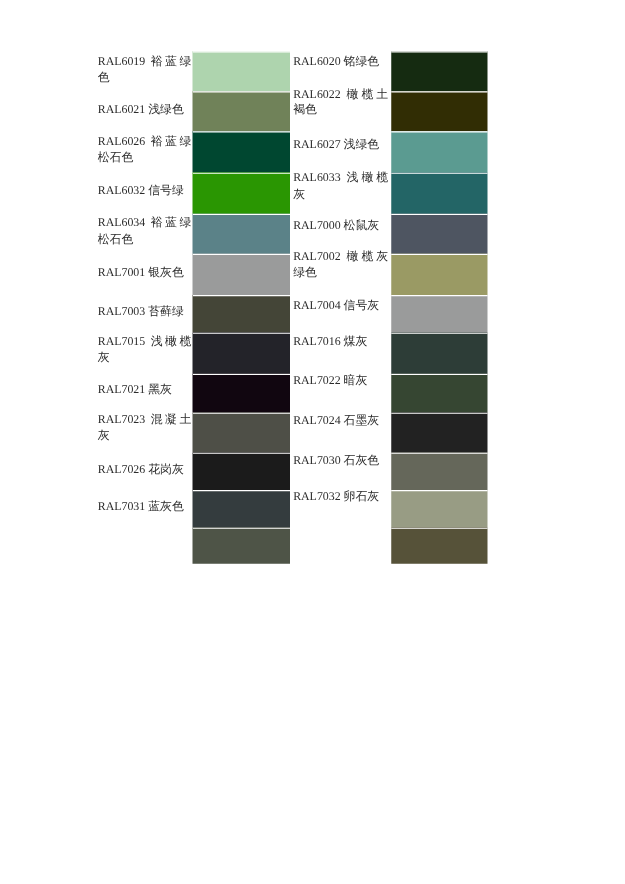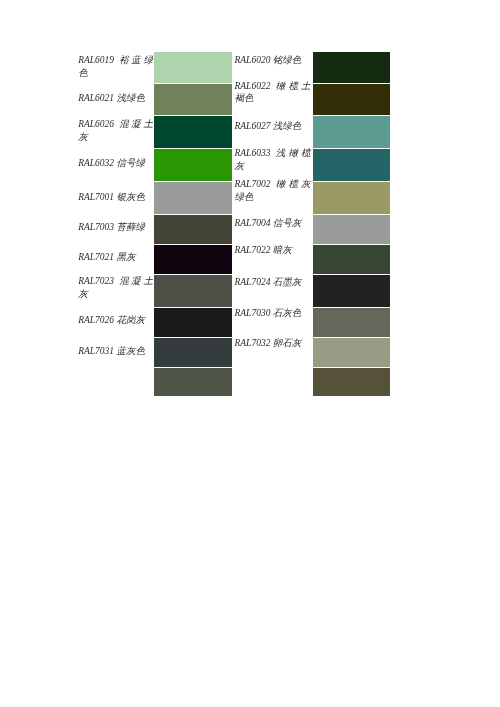--- a/index.html
+++ b/index.html
@@ -14,25 +14,24 @@
   }
   .page {
     position: relative;
     width: 500px;
     height: 707px;
     background: #ffffff;
   }
   .ral-table {
     position: absolute;
     left: 77px;
-    top: 51px;
+    top: 41px;
     width: 313px;
     border-collapse: collapse;
     table-layout: fixed;
-    font-style: italic;
   }
   .ral-table td {
     padding: 0;
     margin: 0;
     border: 0;
     vertical-align: middle;
   }
   .col-name-left { width: 77px; }
   .col-name-right { width: 81px; }
   .col-swatch { width: 77.5px; }
@@ -73,42 +72,54 @@
           <td class="name-cell right" style="--dy: -6.2px;">RAL6020 铭绿色</td>
           <td class="swatch-cell" style="background: rgb(21, 43, 17);"></td>
         </tr>
         <tr style="height: 32.7px;">
           <td class="name-cell left" style="--dy: -0.2px;">RAL6021 浅绿色</td>
           <td class="swatch-cell" style="background: rgb(112, 130, 89);"></td>
           <td class="name-cell right" style="--dy: -6.6px;">RAL6022 橄榄土褐色</td>
           <td class="swatch-cell" style="background: rgb(49, 45, 4);"></td>
         </tr>
         <tr style="height: 33px;">
-          <td class="name-cell left" style="--dy: -0.5px;">RAL6026 混凝土灰</td>
+          <td class="name-cell left" style="--dy: -0.5px;">RAL6026 裕蓝绿松石色</td>
           <td class="swatch-cell" style="background: rgb(0, 71, 48);"></td>
           <td class="name-cell right" style="--dy: -5px;">RAL6027 浅绿色</td>
           <td class="swatch-cell" style="background: rgb(91, 155, 145);"></td>
         </tr>
         <tr style="height: 32.7px;">
           <td class="name-cell left" style="--dy: -0.8px;">RAL6032 信号绿</td>
           <td class="swatch-cell" style="background: rgb(42, 150, 2);"></td>
           <td class="name-cell right" style="--dy: -5px;">RAL6033 浅橄榄灰</td>
           <td class="swatch-cell" style="background: rgb(35, 101, 102);"></td>
+        </tr>
+        <tr style="height: 32.3px;">
+          <td class="name-cell left" style="--dy: -1.3px;">RAL6034 裕蓝绿松石色</td>
+          <td class="swatch-cell" style="background: rgb(91, 130, 136);"></td>
+          <td class="name-cell right" style="--dy: -6.1px;">RAL7000 松鼠灰</td>
+          <td class="swatch-cell" style="background: rgb(78, 85, 97);"></td>
         </tr>
         <tr style="height: 33px;">
           <td class="name-cell left" style="--dy: -0.1px;">RAL7001 银灰色</td>
           <td class="swatch-cell" style="background: rgb(154, 155, 155);"></td>
           <td class="name-cell right" style="--dy: -6.9px;">RAL7002 橄榄灰绿色</td>
           <td class="swatch-cell" style="background: rgb(154, 154, 100);"></td>
         </tr>
         <tr style="height: 30.1px; margin-left: 11px;">
           <td class="name-cell left" style="--dy: -1.2px;">RAL7003 苔藓绿</td>
           <td class="swatch-cell" style="background: rgb(68, 69, 55);"></td>
           <td class="name-cell right" style="--dy: -6.1px;">RAL7004 信号灰</td>
           <td class="swatch-cell" style="background: rgb(154, 155, 155);"></td>
+        </tr>
+        <tr style="height: 33px;">
+          <td class="name-cell left" style="--dy: -2.3px;">RAL7015 浅橄榄灰</td>
+          <td class="swatch-cell" style="background: rgb(35, 35, 41);"></td>
+          <td class="name-cell right" style="--dy: -8.3px;">RAL7016 煤灰</td>
+          <td class="swatch-cell" style="background: rgb(45, 61, 55);"></td>
         </tr>
         <tr style="height: 30.3px;">
           <td class="name-cell left" style="--dy: -2.2px;">RAL7021 黑灰</td>
           <td class="swatch-cell" style="background: rgb(17, 6, 16);"></td>
           <td class="name-cell right" style="--dy: -8.8px;">RAL7022 暗灰</td>
           <td class="swatch-cell" style="background: rgb(54, 70, 50);"></td>
         </tr>
         <tr style="height: 32.4px;">
           <td class="name-cell left" style="--dy: -3px;">RAL7023 混凝土灰</td>
           <td class="swatch-cell" style="background: rgb(78, 79, 71);"></td>

